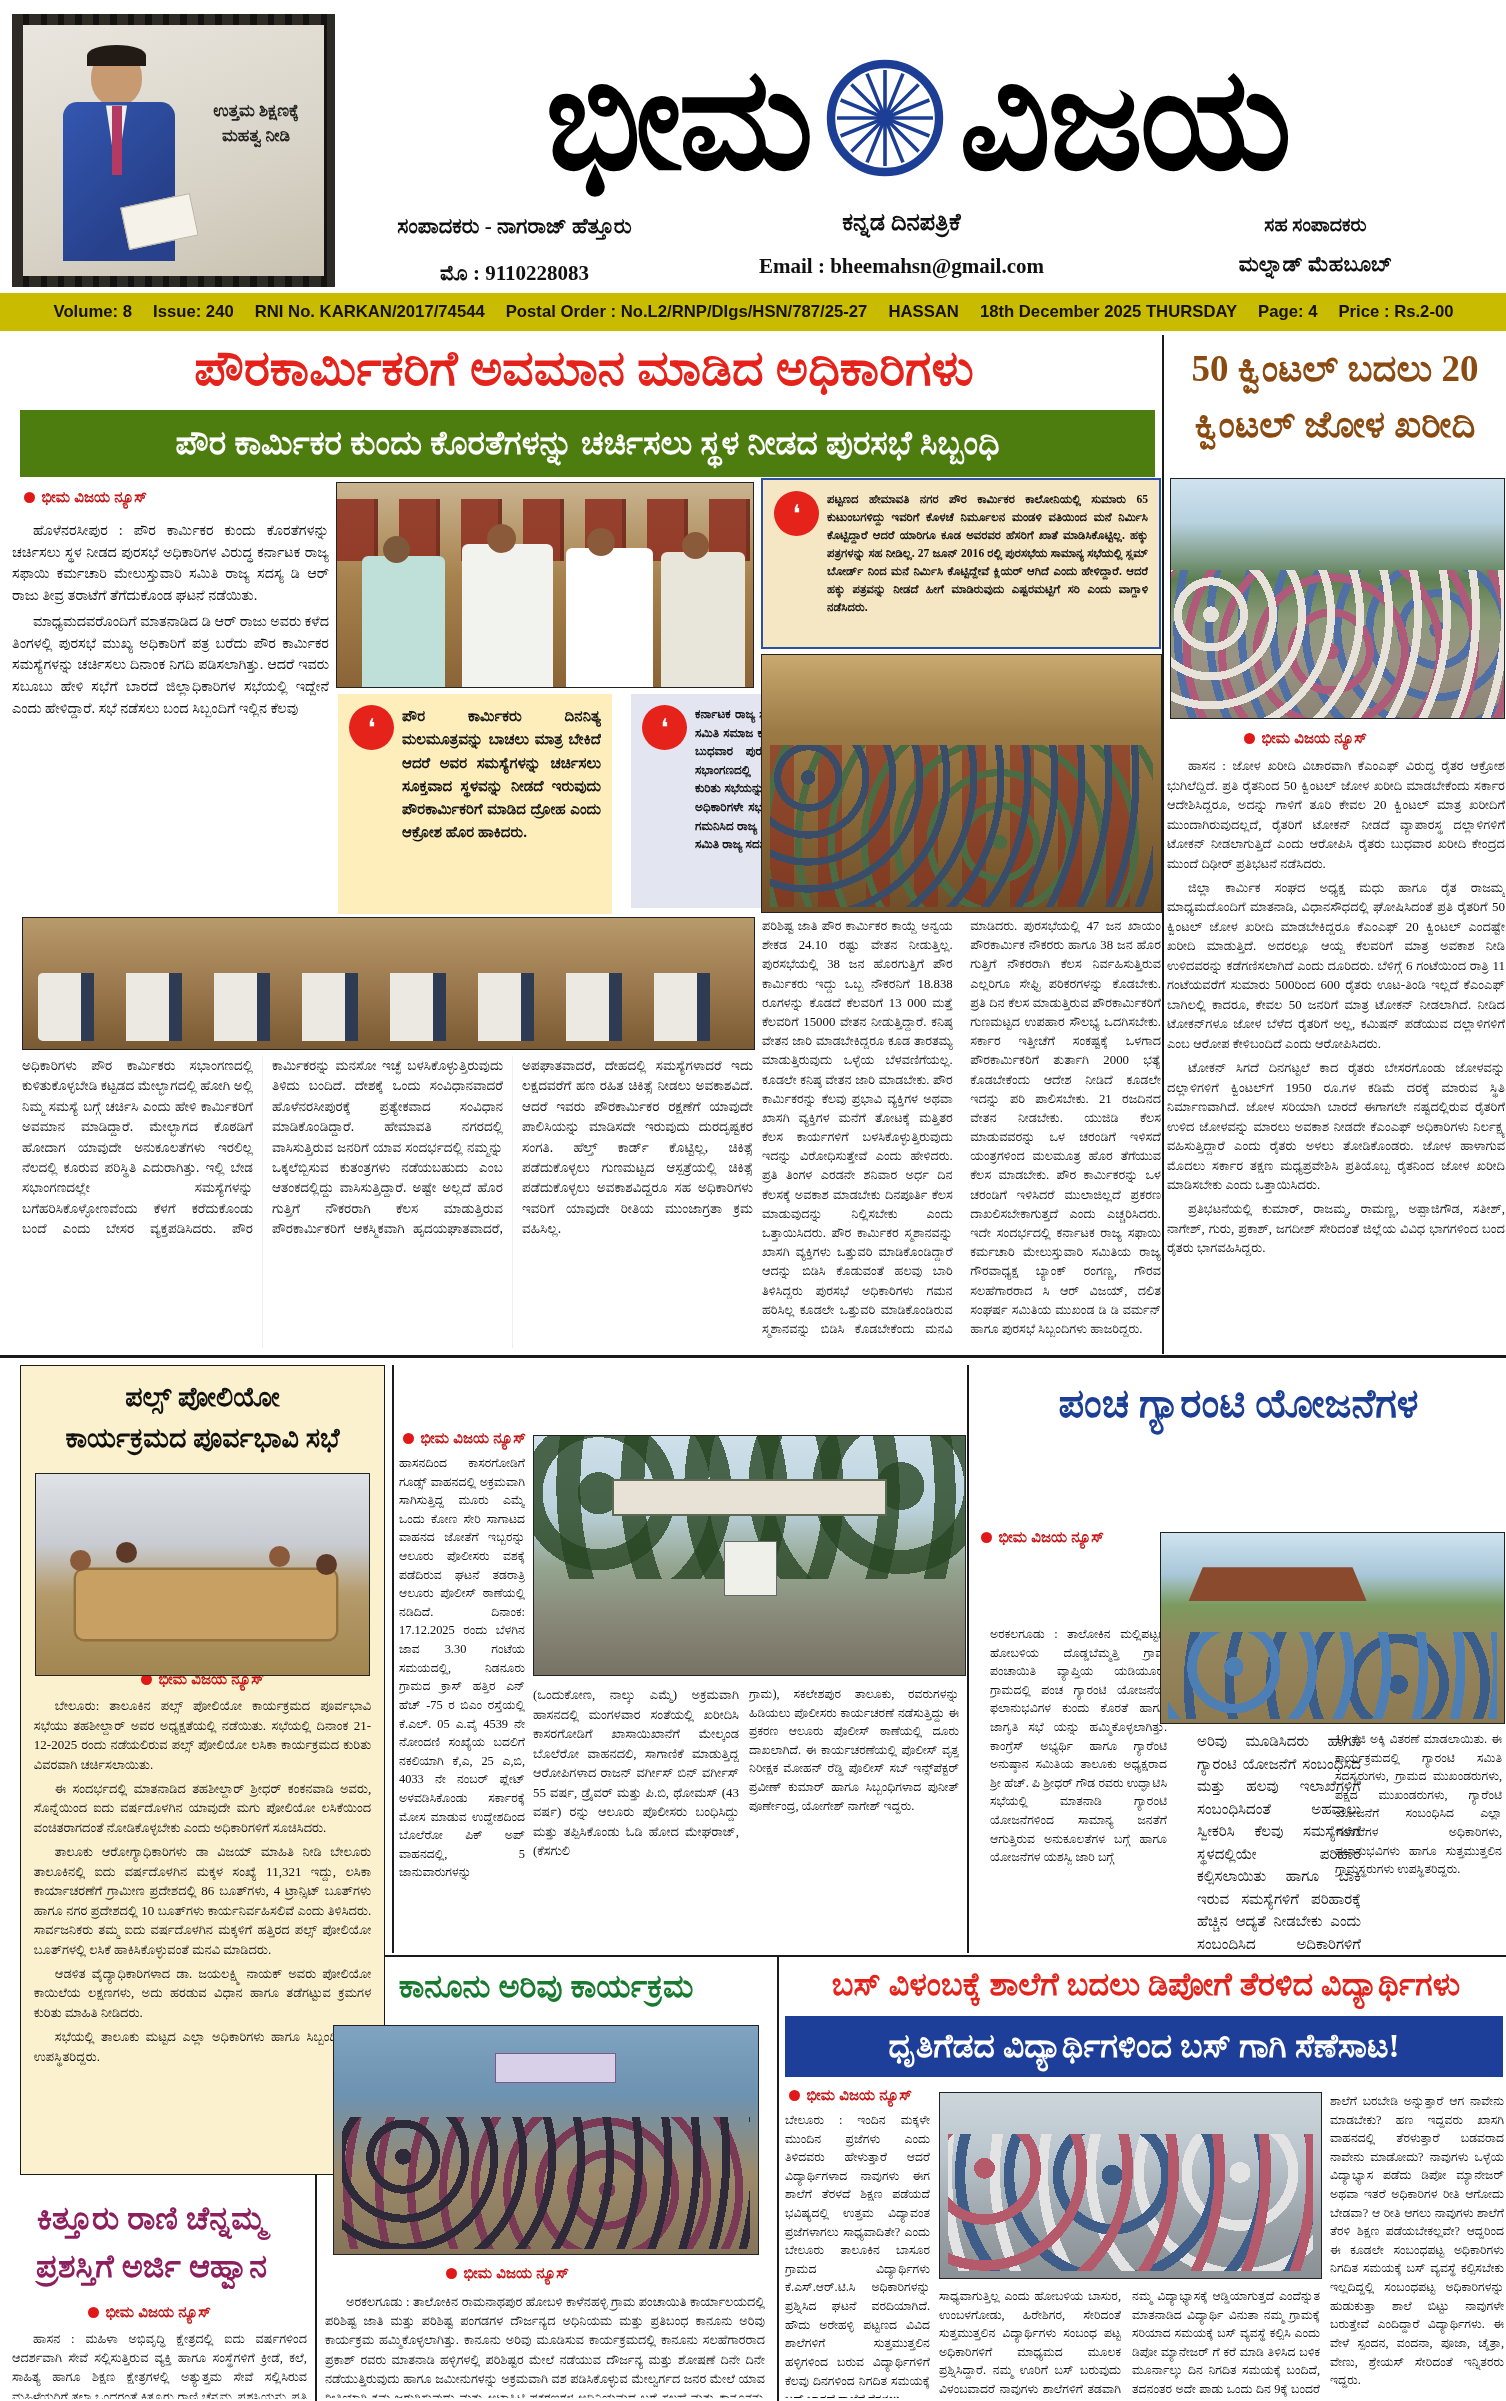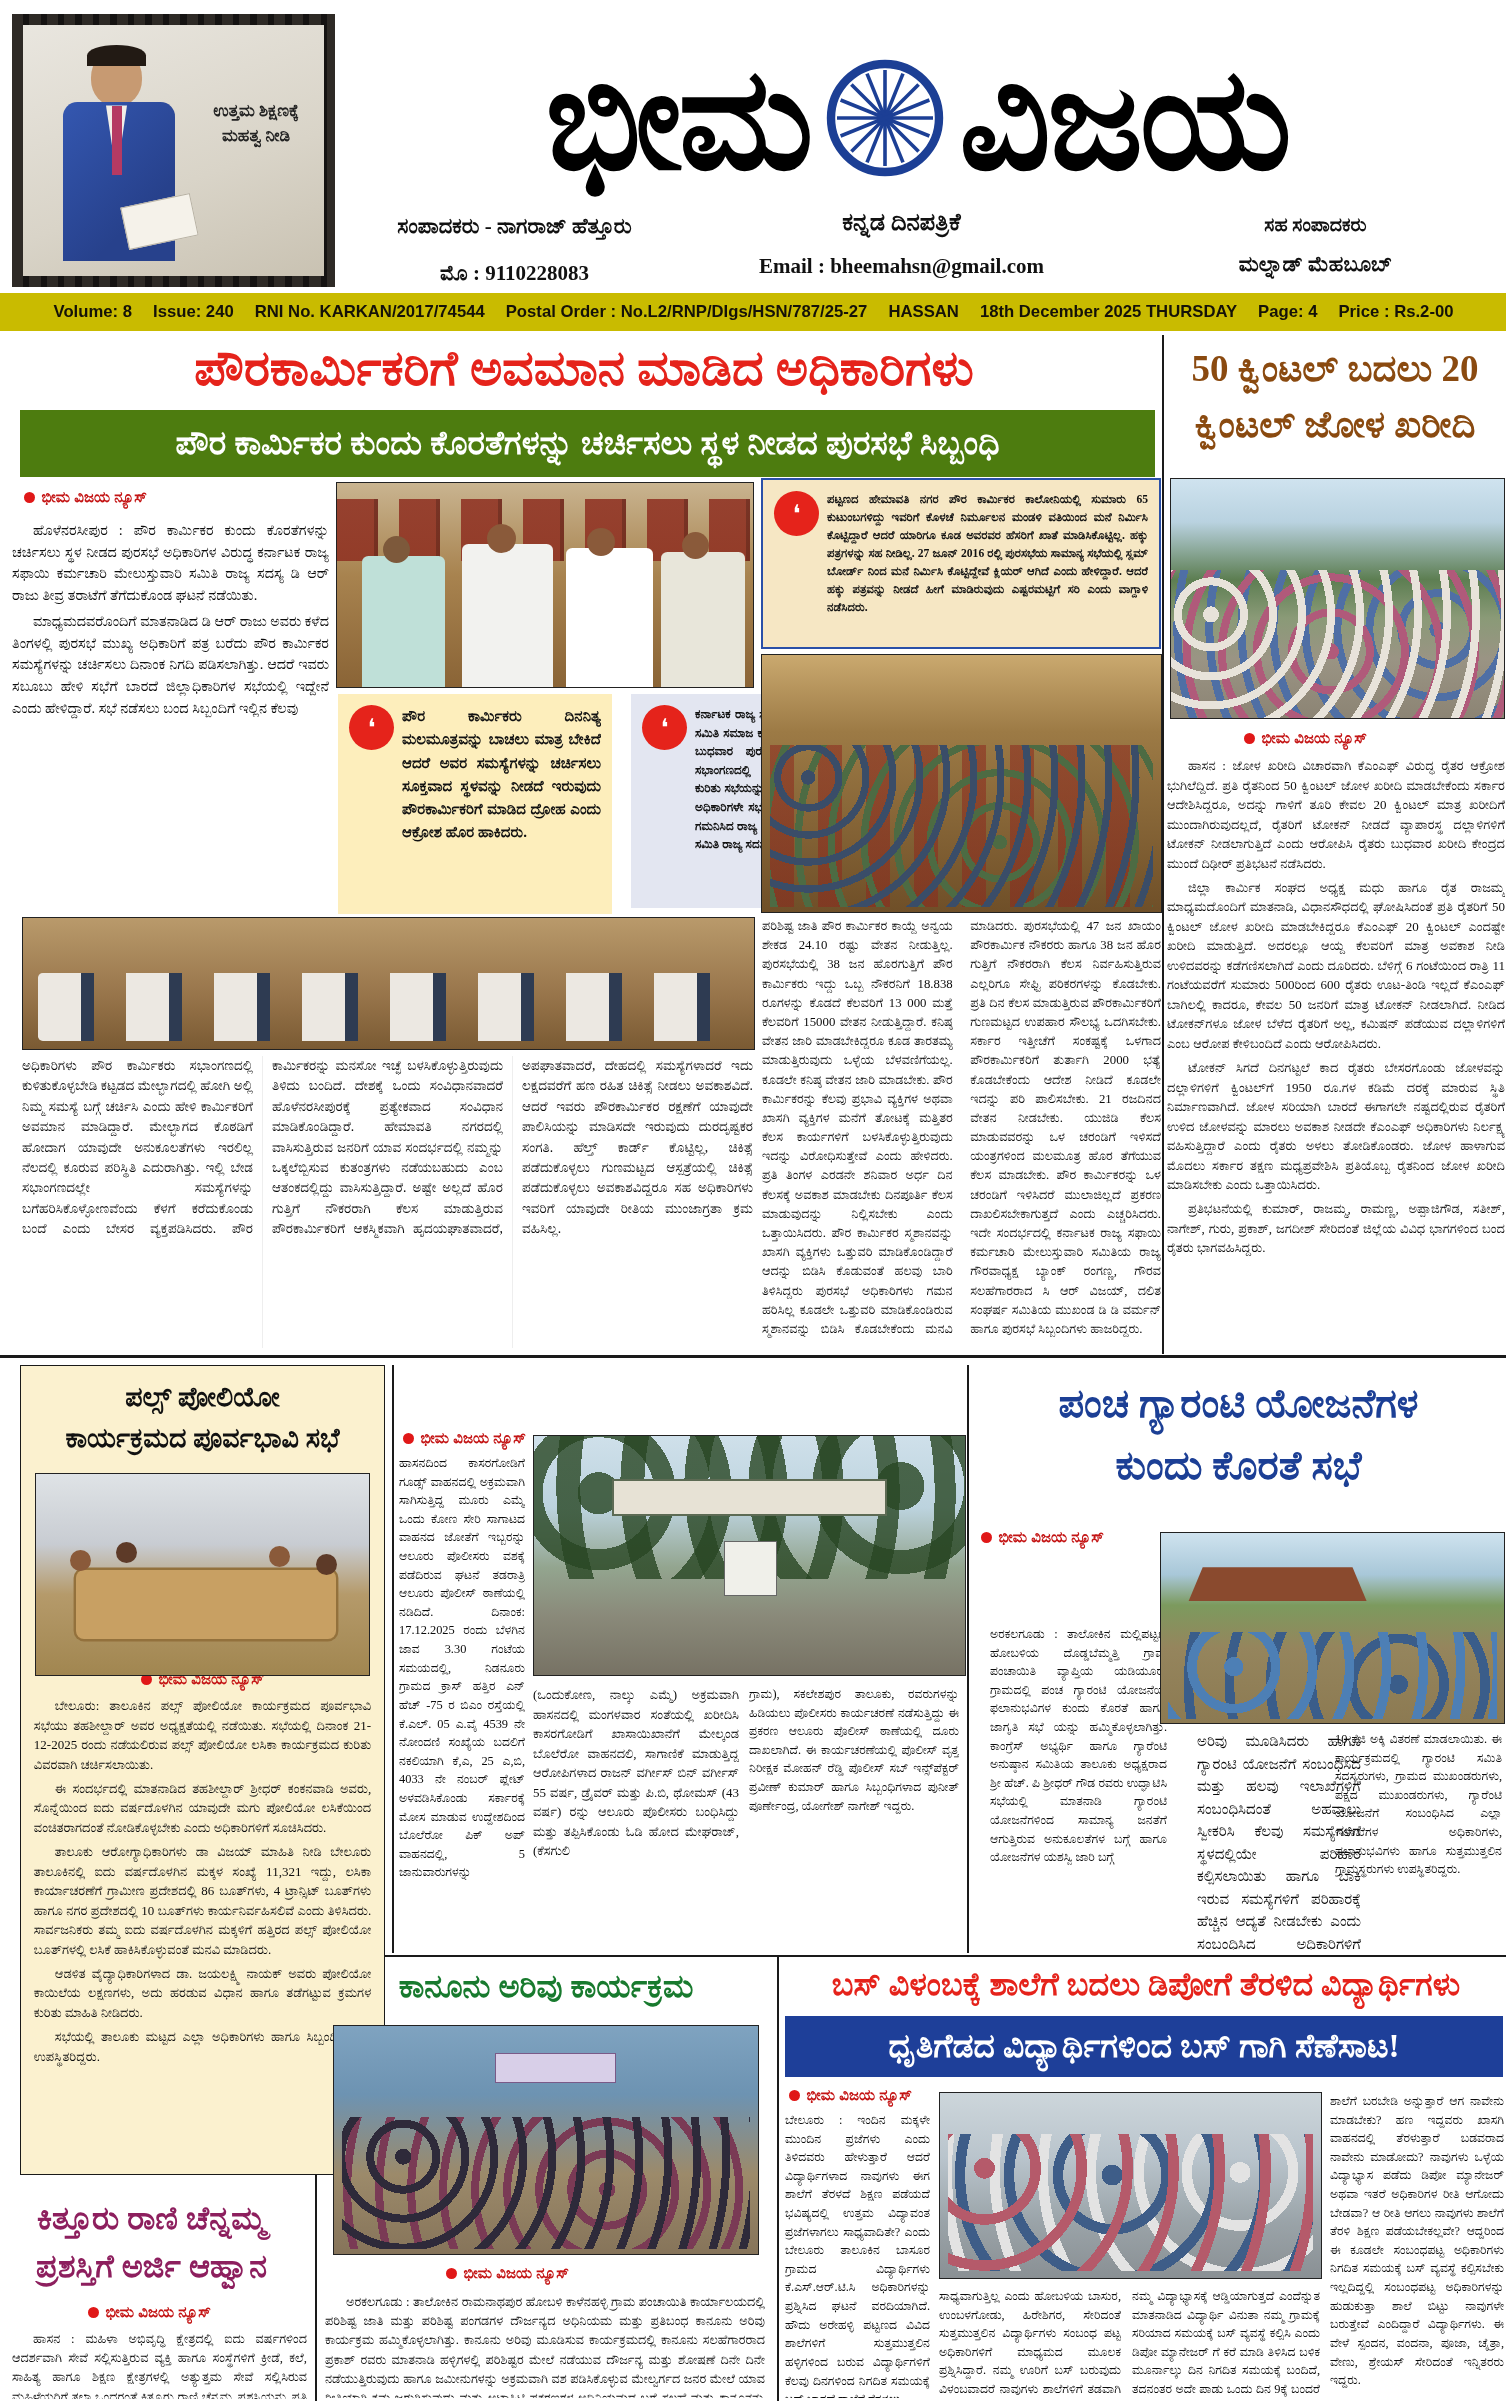--- a/index.html
+++ b/index.html
@@ -268,21 +268,20 @@
   </div>
   <div class="abs ktext" style="left:533px;top:1685px;width:206px;height:265px;font-size:13px;">
     <p style="text-indent:0;">(ಒಂದುಕೋಣ, ನಾಲ್ಕು ಎಮ್ಮೆ) ಅಕ್ರಮವಾಗಿ ಹಾಸನದಲ್ಲಿ ಮಂಗಳವಾರ ಸಂತೆಯಲ್ಲಿ ಖರೀದಿಸಿ ಕಾಸರಗೋಡಿಗೆ ಖಾಸಾಯಿಖಾನೆಗೆ ಮೇಲ್ಕಂಡ ಬೊಲೆರೋ ವಾಹನದಲಿ, ಸಾಗಾಣಿಕೆ ಮಾಡುತ್ತಿದ್ದ ಆರೋಪಿಗಳಾದ ರಾಜನ್ ವರ್ಗೀಸ್ ಬಿನ್ ವರ್ಗೀಸ್ 55 ವರ್ಷ, ಡ್ರೈವರ್ ಮತ್ತು ಪಿ.ಬಿ, ಥೋಮಸ್ (43 ವರ್ಷ) ರನ್ನು ಆಲೂರು ಪೊಲೀಸರು ಬಂಧಿಸಿದ್ದು ಮತ್ತು ತಪ್ಪಿಸಿಕೊಂಡು ಓಡಿ ಹೋದ ಮೇಘರಾಜ್, (ಕೆಸಗುಲಿ</p>
   </div>
   <div class="abs ktext" style="left:749px;top:1685px;width:210px;height:265px;font-size:12.4px;">
     <p style="text-indent:0;">ಗ್ರಾಮ), ಸಕಲೇಶಪುರ ತಾಲೂಕು, ರವರುಗಳನ್ನು ಹಿಡಿಯಲು ಪೊಲೀಸರು ಕಾರ್ಯಚರಣೆ ನಡೆಸುತ್ತಿದ್ದು ಈ ಪ್ರಕರಣ ಆಲೂರು ಪೊಲೀಸ್ ಠಾಣೆಯಲ್ಲಿ ದೂರು ದಾಖಲಾಗಿದೆ. ಈ ಕಾರ್ಯಚರಣೆಯಲ್ಲಿ ಪೊಲೀಸ್ ವೃತ್ತ ನಿರೀಕ್ಷಕ ಮೋಹನ್ ರೆಡ್ಡಿ ಪೊಲೀಸ್ ಸಬ್ ಇನ್ಸ್‌ಪೆಕ್ಟರ್ ಪ್ರವೀಣ್ ಕುಮಾರ್ ಹಾಗೂ ಸಿಬ್ಬಂಧಿಗಳಾದ ಪುನೀತ್ ಪೂರ್ಣೇಂದ್ರ, ಯೋಗೇಶ್ ನಾಗೇಶ್ ಇದ್ದರು.</p>
   </div>
 
   <div class="abs headline" style="left:974px;top:1373px;width:529px;font-size:40px;color:#1c3f95;line-height:1.55;">
     <div>ಪಂಚ ಗ್ಯಾರಂಟಿ ಯೋಜನೆಗಳ</div>
-    <div>ಕುಂದು ಕೊರತೆ ಸಭೆ</div>
   </div>
   <div class="abs byline" style="left:981px;top:1528px;">
     <span class="dot"></span>
     <span>ಭೀಮ ವಿಜಯ ನ್ಯೂಸ್</span>
   </div>
   <div class="abs ktext" style="left:974px;top:1625px;width:177px;height:395px;font-size:12.4px;margin-left:16px;">
     <p style="text-indent:0;">ಅರಕಲಗೂಡು : ತಾಲೋಕಿನ ಮಲ್ಲಿಪಟ್ಟಣ ಹೋಬಳಿಯ ದೊಡ್ಡಬೆಮ್ಮತ್ತಿ ಗ್ರಾಮ ಪಂಚಾಯಿತಿ ವ್ಯಾಪ್ತಿಯ ಯಡಿಯೂರು ಗ್ರಾಮದಲ್ಲಿ ಪಂಚ ಗ್ಯಾರಂಟಿ ಯೋಜನೆಯ ಫಲಾನುಭವಿಗಳ ಕುಂದು ಕೊರತೆ ಹಾಗೂ ಜಾಗೃತಿ ಸಭೆ ಯನ್ನು ಹಮ್ಮಿಕೊಳ್ಳಲಾಗಿತ್ತು. ಕಾಂಗ್ರೆಸ್ ಅಭ್ಯರ್ಥಿ ಹಾಗೂ ಗ್ಯಾರೆಂಟಿ ಅನುಷ್ಠಾನ ಸಮಿತಿಯ ತಾಲೂಕು ಅಧ್ಯಕ್ಷರಾದ ಶ್ರೀ ಹೆಚ್. ಪಿ ಶ್ರೀಧರ್ ಗೌಡ ರವರು ಉದ್ಘಾಟಿಸಿ ಸಭೆಯಲ್ಲಿ ಮಾತನಾಡಿ ಗ್ಯಾರಂಟಿ ಯೋಜನೆಗಳಿಂದ ಸಾಮಾನ್ಯ ಜನತೆಗೆ ಆಗುತ್ತಿರುವ ಅನುಕೂಲತೆಗಳ ಬಗ್ಗೆ ಹಾಗೂ ಯೋಜನೆಗಳ ಯಶಸ್ವಿ ಜಾರಿ ಬಗ್ಗೆ</p>
   </div>
   <div class="abs photo ph-village" style="left:1160px;top:1532px;width:343px;height:190px;">
     <div class="roof"></div>

